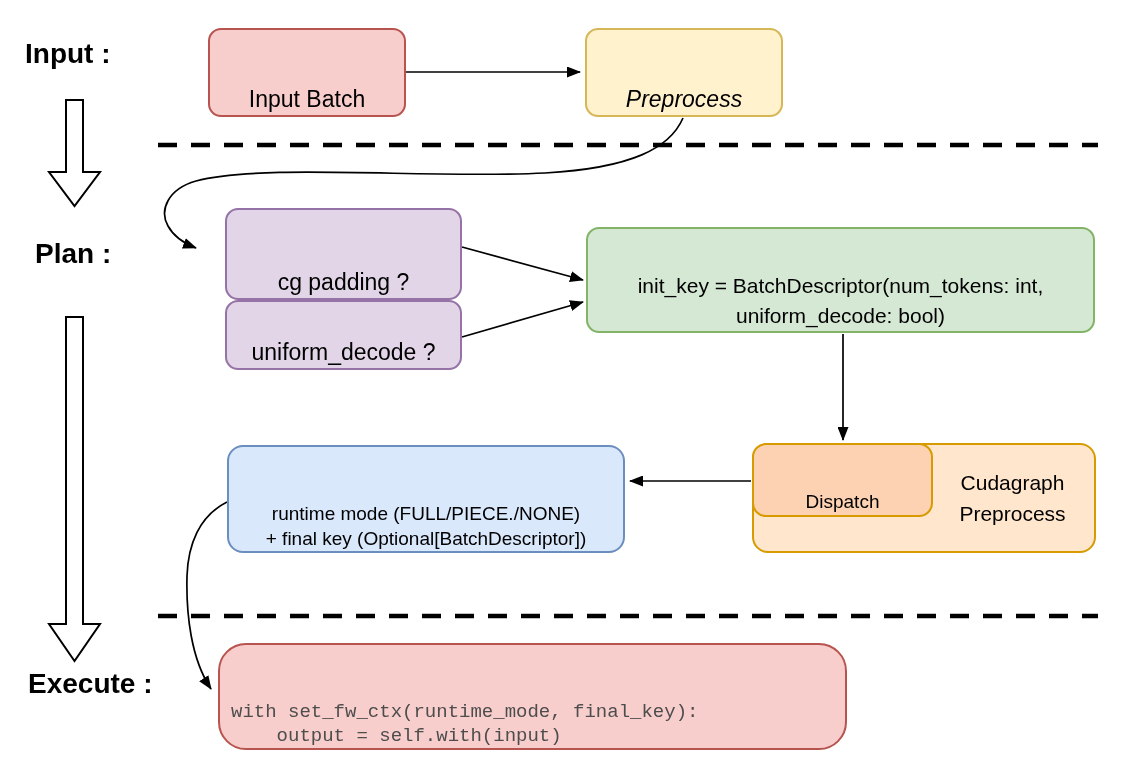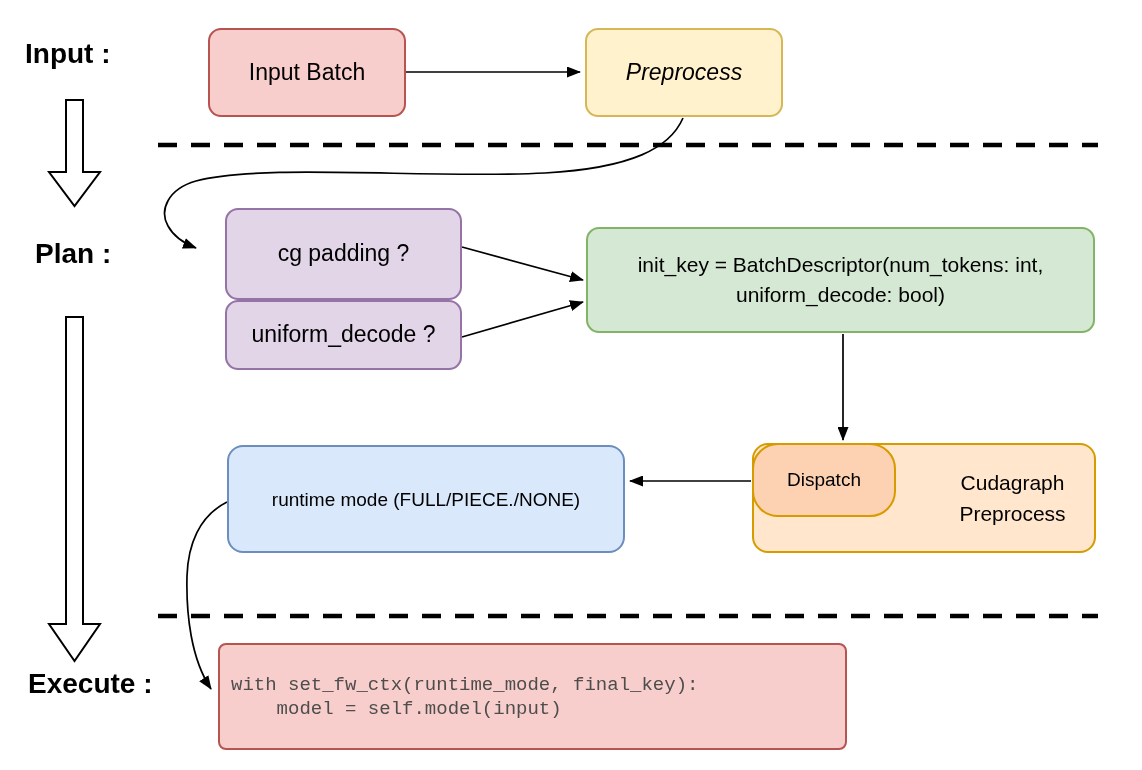--- a/index.html
+++ b/index.html
@@ -18,41 +18,41 @@
     width: 1142px; height: 770px;
   }
   .node {
     position: absolute;
     box-sizing: border-box;
     border: 2px solid #000000;
     border-radius: 13px;
     display: flex;
     flex-direction: column;
     align-items: center;
-    justify-content: center;
+    justify-content: flex-end;
     text-align: center;
     line-height: 1.3;
   }
   .stage-label {
     position: absolute;
     font-weight: bold;
     font-size: 28px;
     white-space: nowrap;
   }
   .node-line { white-space: nowrap; }
 
   #node-input-batch    { left: 208px; top: 28px;  width: 198px; height: 89px;  font-size: 23px; }
   #node-preprocess     { left: 585px; top: 28px;  width: 198px; height: 89px;  font-size: 23px; font-style: italic; }
   #node-cg-padding     { left: 225px; top: 208px; width: 237px; height: 92px;  font-size: 23px; }
   #node-uniform-decode { left: 225px; top: 300px; width: 237px; height: 70px;  font-size: 23px; }
   #node-init-key       { left: 586px; top: 227px; width: 509px; height: 106px; font-size: 21px; line-height: 30px; }
   #node-cudagraph      { left: 752px; top: 443px; width: 344px; height: 110px; font-size: 21px; line-height: 31px; border-radius: 16px; }
-  #node-dispatch      { left: 752px; top: 443px; width: 144px; height: 74px; font-size: 19px; border-radius: 26px; }
+  #node-dispatch      { left: 752px; top: 443px; width: 181px; height: 74px; font-size: 19px; border-radius: 14px; }
   #node-runtime        { left: 227px; top: 445px; width: 398px; height: 108px; font-size: 19px; line-height: 25px; border-radius: 16px; }
-  #node-execute-code   { left: 218px; top: 643px; width: 629px; height: 107px; border-radius: 8px;
+  #node-execute-code   { left: 218px; top: 643px; width: 629px; height: 107px; border-radius: 28px;
                          align-items: flex-start; padding-left: 11px; }
   #node-execute-code .code-line {
     font-family: "Liberation Mono", "DejaVu Sans Mono", monospace;
     font-size: 19px;
     line-height: 24px;
     white-space: pre;
     text-align: left;
   }
   .cud-label {
     position: absolute;
@@ -123,20 +123,21 @@
       <div class="node-line">Preprocess</div>
     </div>
   </div>
 
   <div class="node" id="node-dispatch" style="background: rgb(252, 210, 178); border-color: rgb(215, 155, 0);">
     <div class="node-line">Dispatch</div>
   </div>
 
   <div class="node" id="node-runtime" style="background: rgb(218, 232, 252); border-color: rgb(108, 142, 191);">
     <div class="node-line">runtime mode (FULL/PIECE./NONE)</div>
+    <div class="node-line">+ final key (Optional[BatchDescriptor])</div>
   </div>
 
   <div class="node" id="node-execute-code" style="background: rgb(248, 206, 204); border-color: rgb(184, 84, 80); color: rgb(77, 77, 77);">
     <div class="code-line">with set_fw_ctx(runtime_mode, final_key):</div>
-    <div class="code-line">    model = self.model(input)</div>
+    <div class="code-line">    output = self.with(input)</div>
   </div>
 
 </div>
 
 </body></html>

